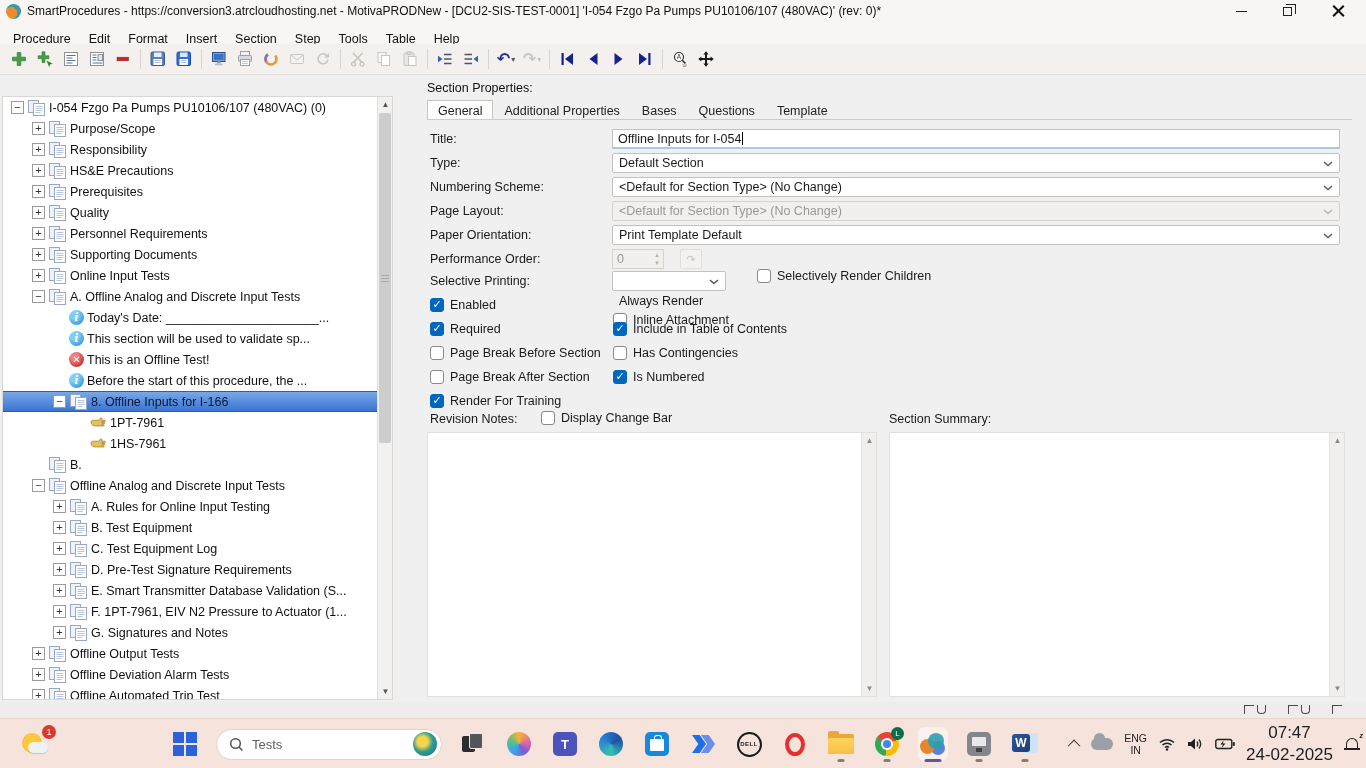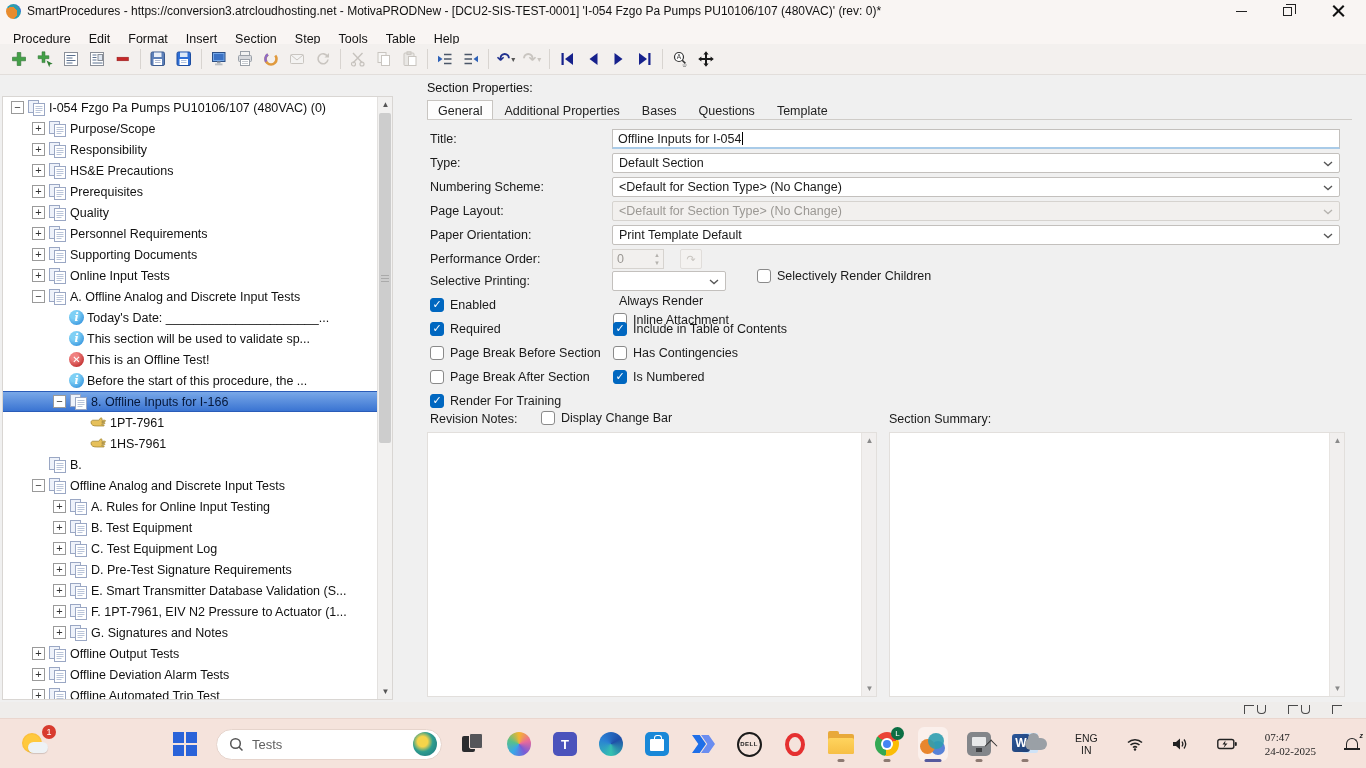--- a/index.html
+++ b/index.html
@@ -134,26 +134,26 @@
   .spico i { position:absolute; border-radius:50%; }
   .spico .o { left:0; top:8px; width:15px; height:15px; background:#e8862e; }
   .spico .t { left:8px; top:2px; width:16px; height:16px; background:#2e9db0; opacity:.9; }
   .spico .b { left:11px; top:10px; width:14px; height:14px; background:#3b6fd4; opacity:.85; }
   .greyapp { width:24px; height:24px; border-radius:5px; background:#83868a; position:relative; }
   .greyapp:before { content:""; position:absolute; left:5px; top:5px; width:14px; height:9px; background:#e8e9ea; border-radius:1px; }
   .greyapp:after { content:""; position:absolute; left:9px; top:16px; width:6px; height:4px; background:#3f4144; }
   .wordico { width:26px; height:26px; position:relative; }
   .wordico .page { position:absolute; right:0; top:2px; width:16px; height:20px; background:#cfe3f7; border-radius:2px; }
   .wordico .sq { position:absolute; left:0; top:3px; width:18px; height:18px; border-radius:3px; background:linear-gradient(135deg,#2b579a,#1e3f73); color:#fff; font-size:12px; font-weight:bold; text-align:center; line-height:18px; }
-  .tray { position:absolute; right:6px; top:0; height:50px; display:flex; align-items:center; gap:28px; }
+  .tray { position:absolute; right:6px; top:0; height:50px; display:flex; align-items:center; gap:11px; }
   .chevup { width:9px; height:9px; border-left:1.6px solid #333; border-top:1.6px solid #333; transform:rotate(45deg) translateY(2px); }
   .cloudt { width:22px; height:12px; border-radius:8px; background:#9aa0a6; position:relative; }
   .cloudt:before { content:""; position:absolute; left:3px; top:-5px; width:11px; height:11px; border-radius:50%; background:#9aa0a6; }
   .lang { font-size:10.5px; color:#1f1f1f; text-align:center; line-height:1.15; }
-  .clock { font-size:11px; color:#1f1f1f; text-align:left; line-height:1.3;font-family:Liberation Serif, serif; }
+  .clock { font-size:17px; color:#1f1f1f; text-align:center; line-height:1.3; }
   .bell { position:relative; width:16px; height:16px; }
   .bell .body { position:absolute; left:2px; top:2px; width:12px; height:10px; border:1.5px solid #222; border-bottom:none; border-radius:7px 7px 0 0; }
   .bell .base { position:absolute; left:0; top:12px; width:16px; height:1.6px; background:#222; }
   .bell .z { position:absolute; right:-3px; top:-4px; font-size:7px; color:#222; font-weight:bold; }
 </style>
 </head>
 <body>
 
 <div class="titlebar">
   <span class="app-logo"></span>

